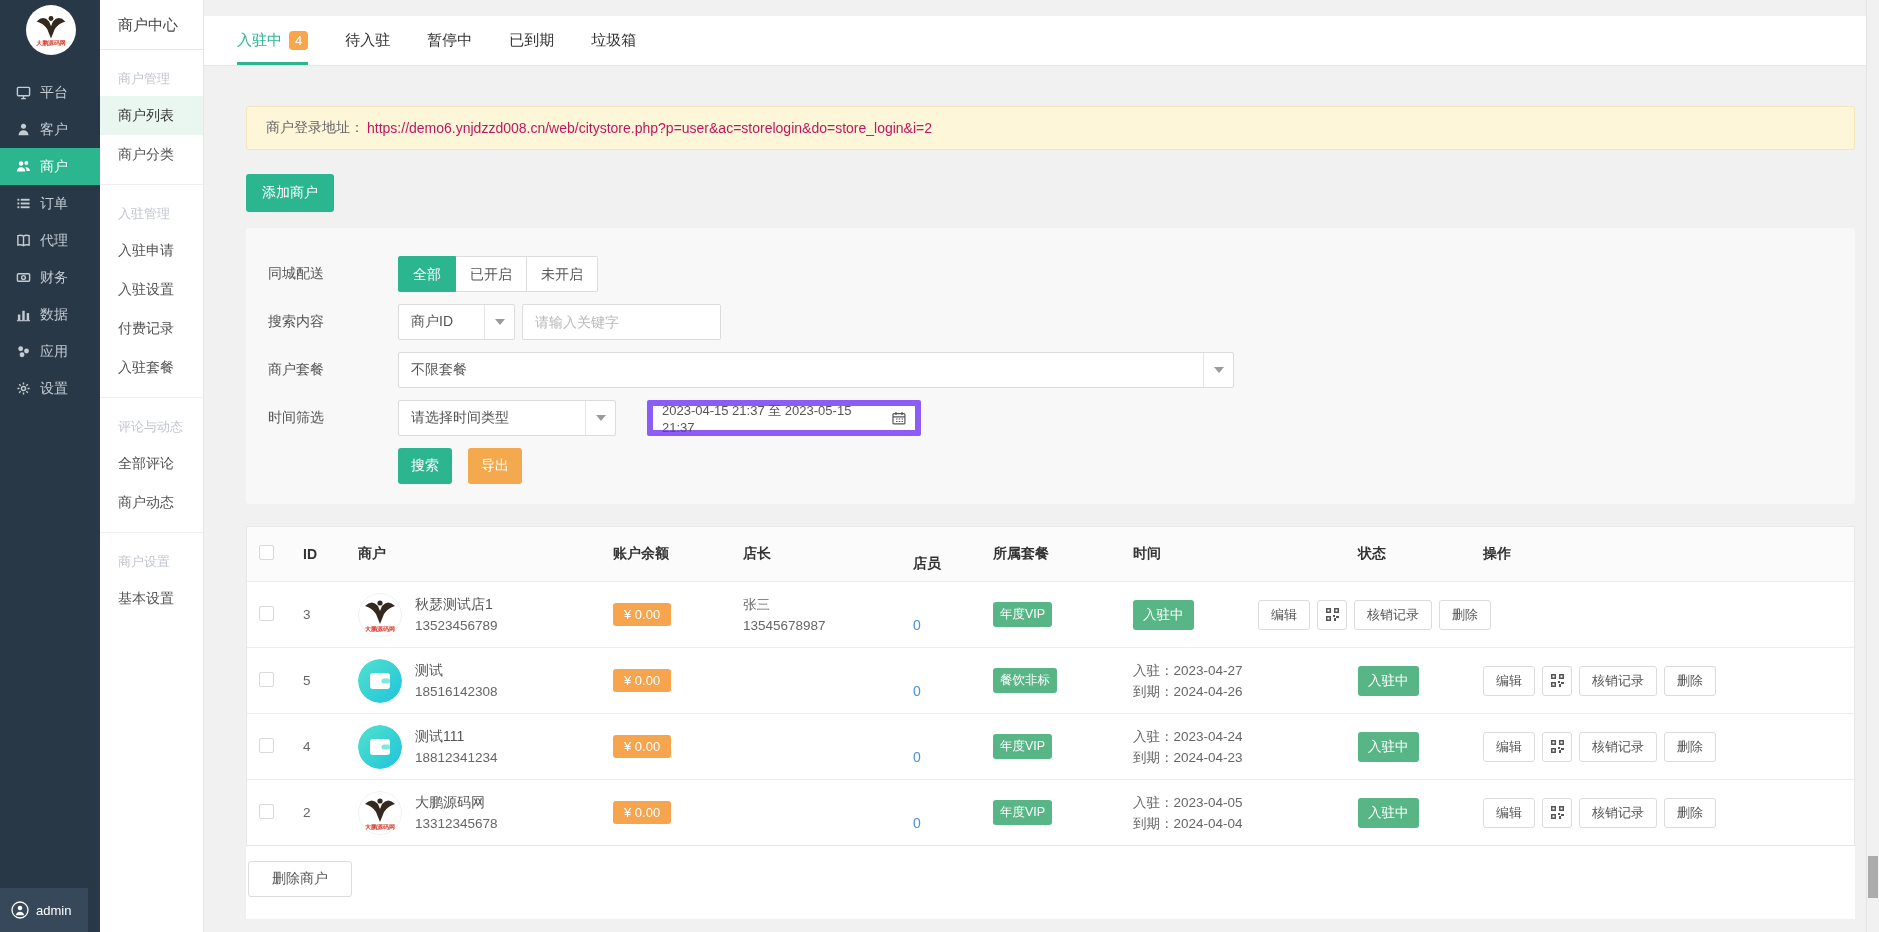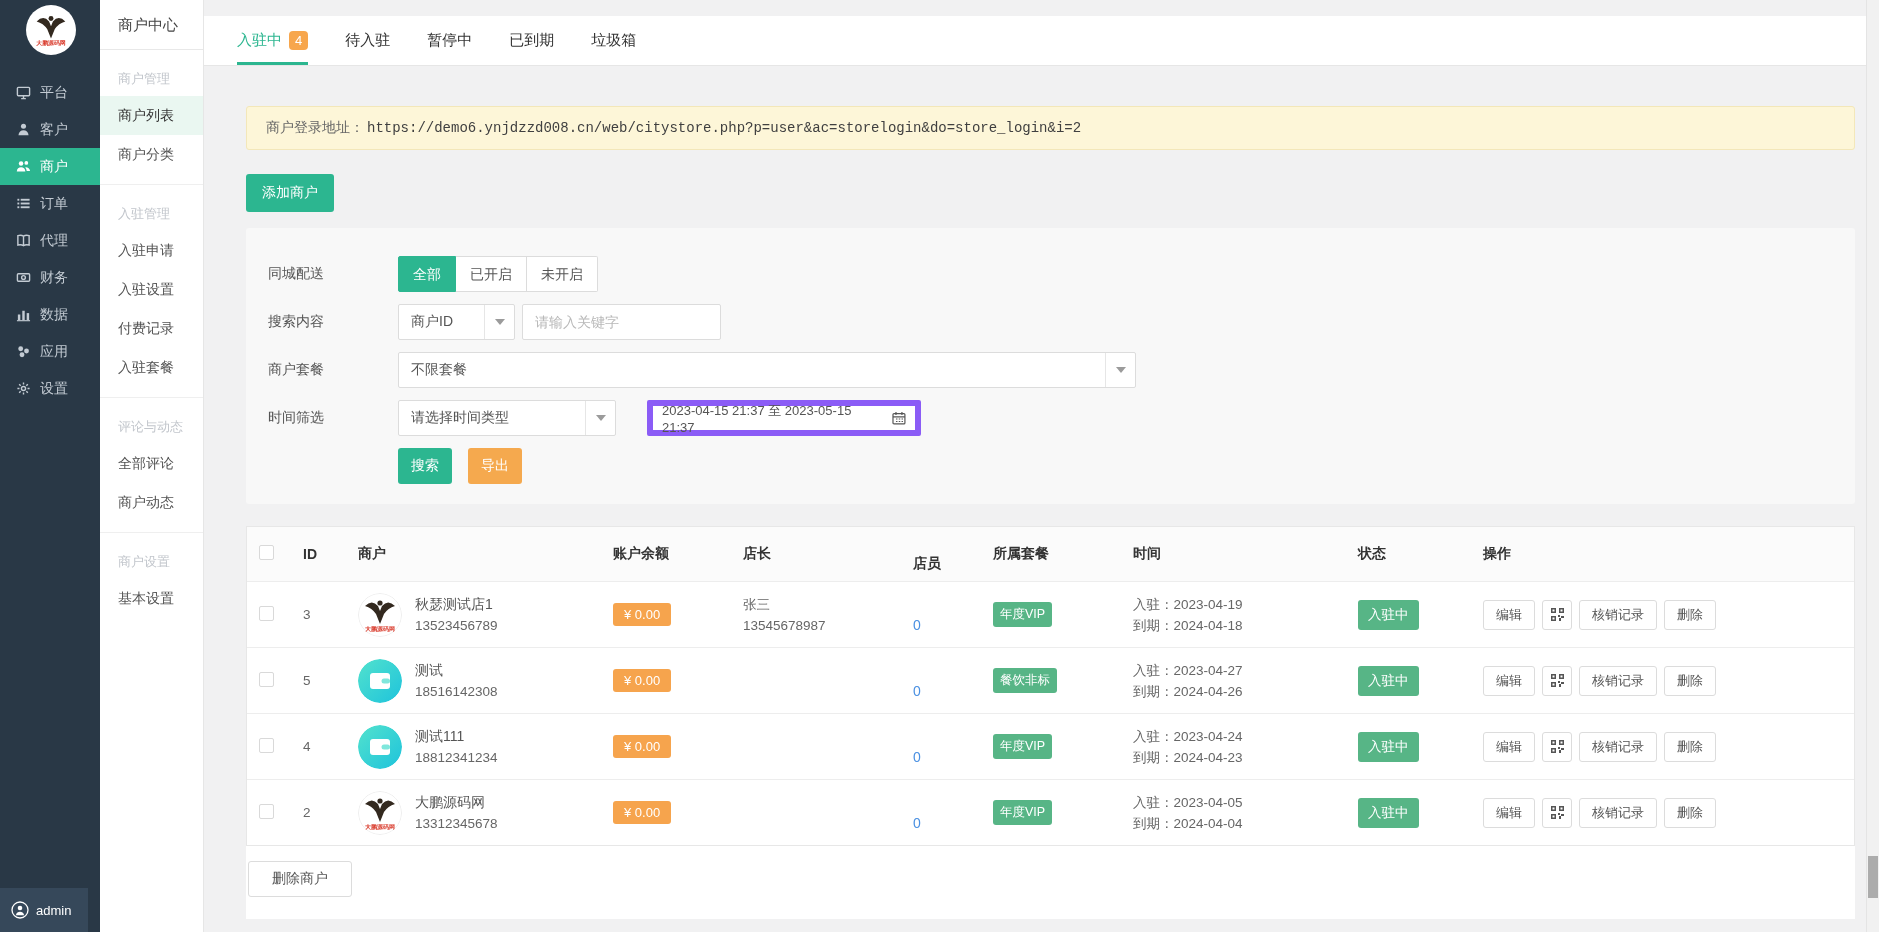--- a/index.html
+++ b/index.html
@@ -27,21 +27,21 @@
 
   
   .main { position:absolute; left:204px; top:16px; width:1675px; height:932px; background:#F1F1F2; }
   .tabbar { height:50px; background:#fff; border-bottom:1px solid #E6E6E6; display:flex; align-items:stretch; padding-left:33px; }
   .tab { display:flex; align-items:center; gap:7px; margin-right:37px; font-size:15px; color:#333; position:relative; cursor:pointer; }
   .tab.active { color:#2CB690; }
   .tab.active::after { content:""; position:absolute; left:0; right:0; bottom:0; height:3px; background:#2CB690; }
   .tab-badge { background:#F7A64C; color:#fff; font-size:13px; padding:3px 6px; border-radius:4px; line-height:1; }
 
   .notice { position:absolute; left:42px; top:90px; width:1609px; height:44px; background:#FDF6D8; border:1px solid #F3E7B9; border-radius:3px; display:flex; align-items:center; padding:0 19px; font-size:14px; color:#666; }
-  .notice a { color:#404040; text-decoration:none; margin-left:3px;font-family:Liberation Mono, monospace; }
+  .notice a { color:#be185d; text-decoration:none; margin-left:3px; }
 
   .btn { border:none; border-radius:3px; cursor:pointer; font-family:inherit; }
   .btn-add { position:absolute; left:42px; top:158px; width:88px; height:38px; background:#2CB690; color:#fff; font-size:14px; }
 
   
   .filter { position:absolute; left:42px; top:212px; width:1609px; height:276px; background:#F8F8F8; border-radius:3px; padding:28px 0 0 22px; }
   .f-row { display:flex; align-items:center; height:36px; margin-bottom:12px; }
   .f-label { width:130px; font-size:14px; color:#555; }
   .seg { display:flex; }
   .seg-btn { min-width:54px; padding:0 14px; height:36px; line-height:34px; text-align:center; background:#fff; border:1px solid #DCDCDC; border-left:none; font-size:14px; color:#555; cursor:pointer; }
@@ -256,21 +256,21 @@
         <div class="sel" style="width:117px">
           <span class="sel-text">商户ID</span>
           <span class="sel-caret">
               <span class="caret"></span>
             </span>
         </div>
         <input class="input" style="width: 199px; margin-left: 7px;" placeholder="请输入关键字">
       </div>
       <div class="f-row">
         <div class="f-label">商户套餐</div>
-        <div class="sel" style="width:738px">
+        <div class="sel" style="width:836px">
           <span class="sel-text">不限套餐</span>
           <span class="sel-caret">
               <span class="caret"></span>
             </span>
         </div>
       </div>
       <div class="f-row">
         <div class="f-label">时间筛选</div>
         <div class="sel" style="width:218px">
           <span class="sel-text">请选择时间类型</span>
@@ -329,26 +329,20 @@
           </div>
           <div class="c c-balance"><span class="badge-orange">¥ 0.00</span></div>
           <div class="c c-manager">
             <div class="two-line">
               <div>张三</div>
               <div>13545678987</div>
             </div>
           </div>
           <div class="c c-clerk"><a href="#" class="link-num">0</a></div>
           <div class="c c-package"><span class="badge-green">年度VIP</span></div>
-          <div class="c c-time">
-            <div class="time-cell">
-              <div>入驻：2023-04-19</div>
-              <div>到期：2024-04-18</div>
-            </div>
-          </div>
           <div class="c c-status"><span class="badge-status">入驻中</span></div>
           <div class="c c-action">
             <div class="actions">
               <button class="abtn">编辑</button>
               <button class="abtn abtn-qr">
                   <svg width="13" height="13" viewBox="0 0 13 13" fill="#555">
                     <rect x="0" y="0" width="5" height="5"></rect>
                     <rect x="1.5" y="1.5" width="2" height="2" fill="#fff"></rect>
                     <rect x="8" y="0" width="5" height="5"></rect>
                     <rect x="9.5" y="1.5" width="2" height="2" fill="#fff"></rect>

